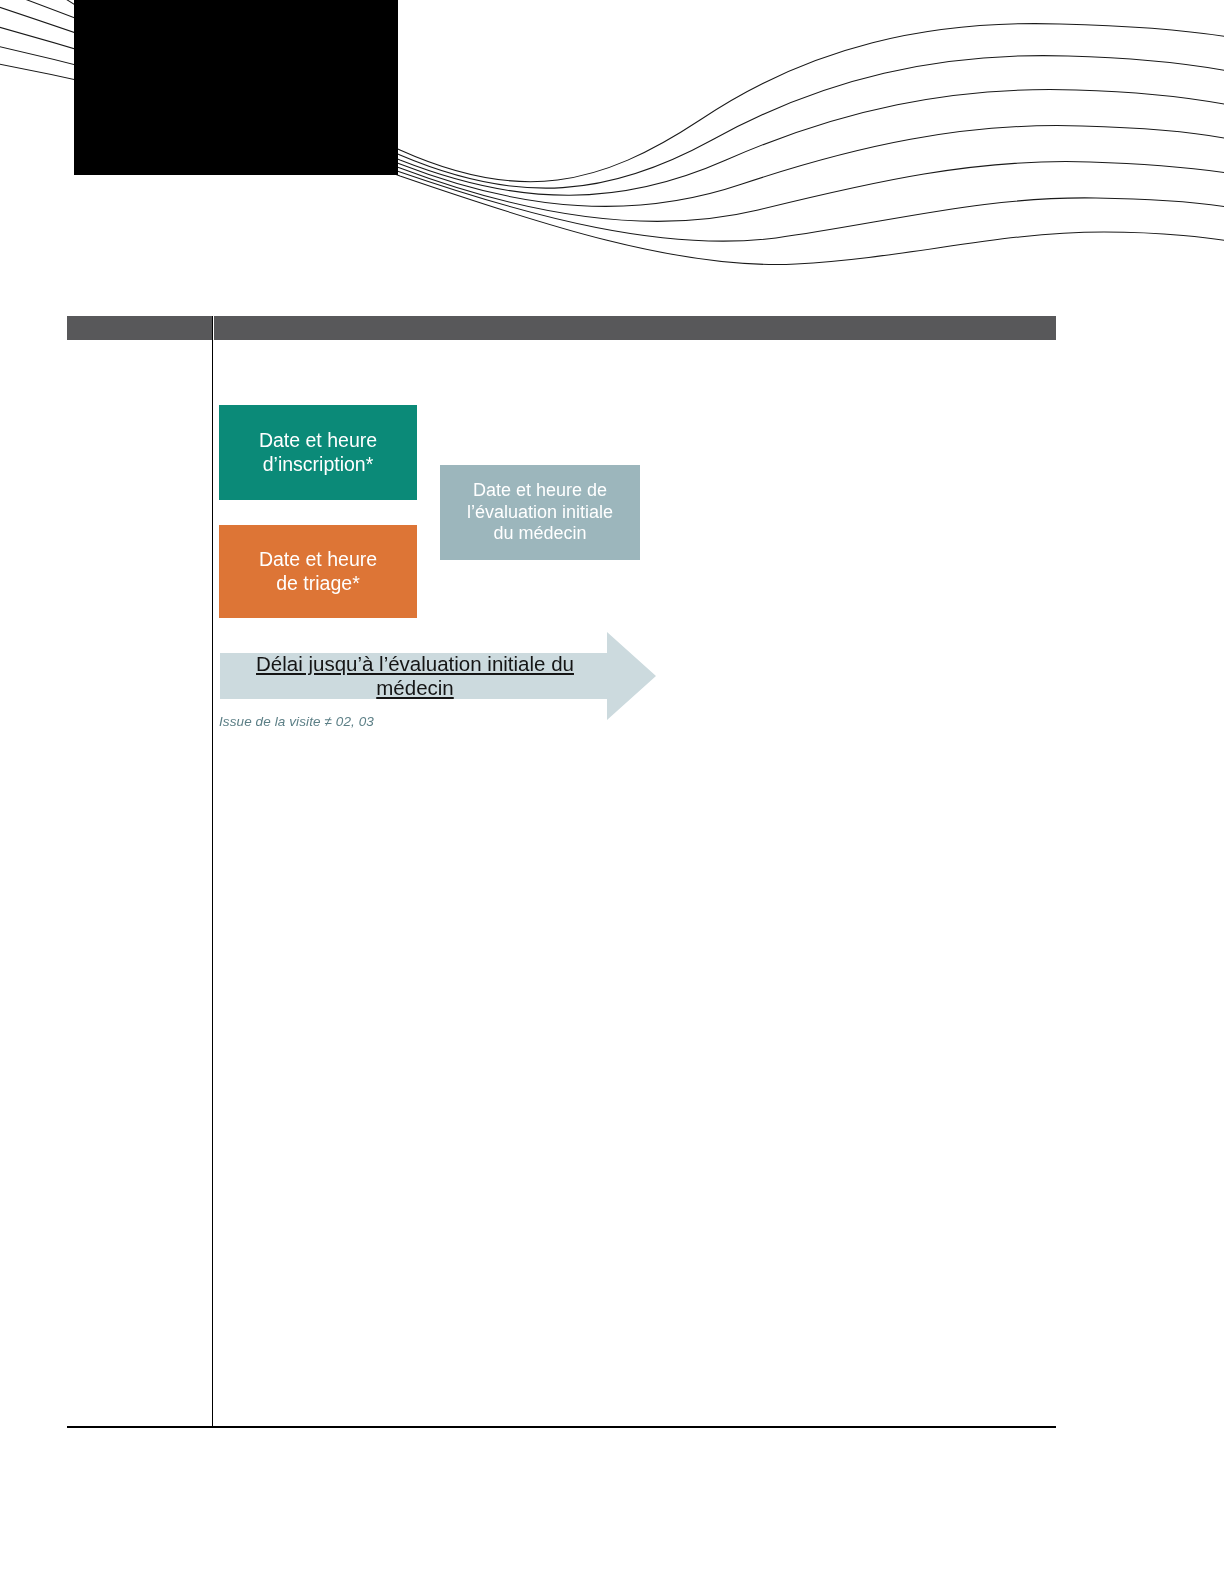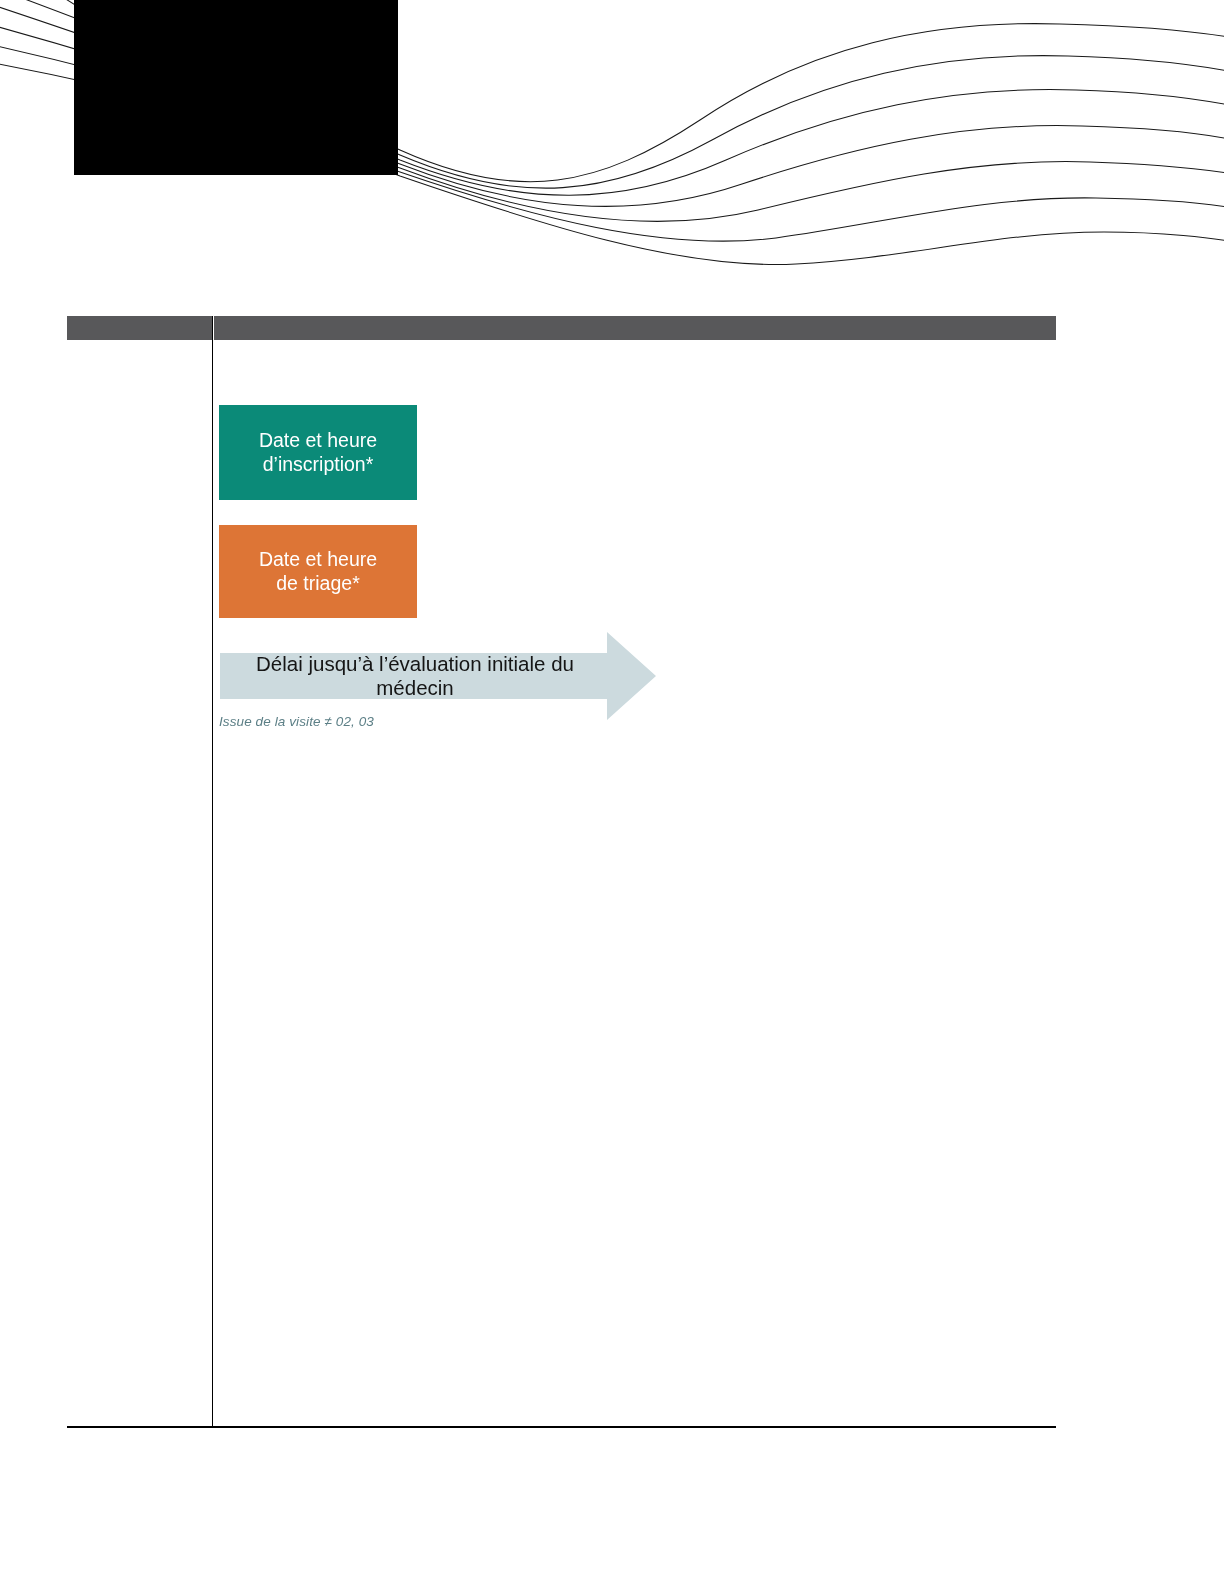--- a/index.html
+++ b/index.html
@@ -136,20 +136,21 @@
     left: 0;
     top: 0;
     width: 390px;
     height: 92px;
     display: flex;
     align-items: center;
     justify-content: center;
     font-size: 20.5px;
     color: #151515;
     text-align: center;
+    text-decoration: underline;
   }
 
   #visit-outcome-note {
     position: absolute;
     left: 219px;
     top: 714px;
     font-size: 13.5px;
     color: #5c7f86;
     letter-spacing: 0.1px;
     white-space: nowrap;
@@ -183,20 +184,23 @@
   <div id="header-bar-right"></div>
 
   <div id="column-divider"></div>
 
   <div id="box-registration" class="concept-box">Date et heure
 d’inscription*</div>
 
   <div id="box-triage" class="concept-box">Date et heure
 de triage*</div>
 
+  <div id="box-physician-assessment" class="concept-box">Date et heure de
+l’évaluation initiale
+du médecin</div>
 
   <div id="delay-arrow">
     <svg width="436" height="92" viewBox="0 0 436 92" xmlns="http://www.w3.org/2000/svg">
       <path d="M 0 23 L 387 23 L 387 2 L 436 46 L 387 90 L 387 69 L 0 69 Z" fill="#ccdade"></path>
     </svg>
     <div id="delay-arrow-label">Délai jusqu’à l’évaluation initiale du médecin</div>
   </div>
 
   <div id="visit-outcome-note">Issue de la visite ≠ 02, 03</div>
 

